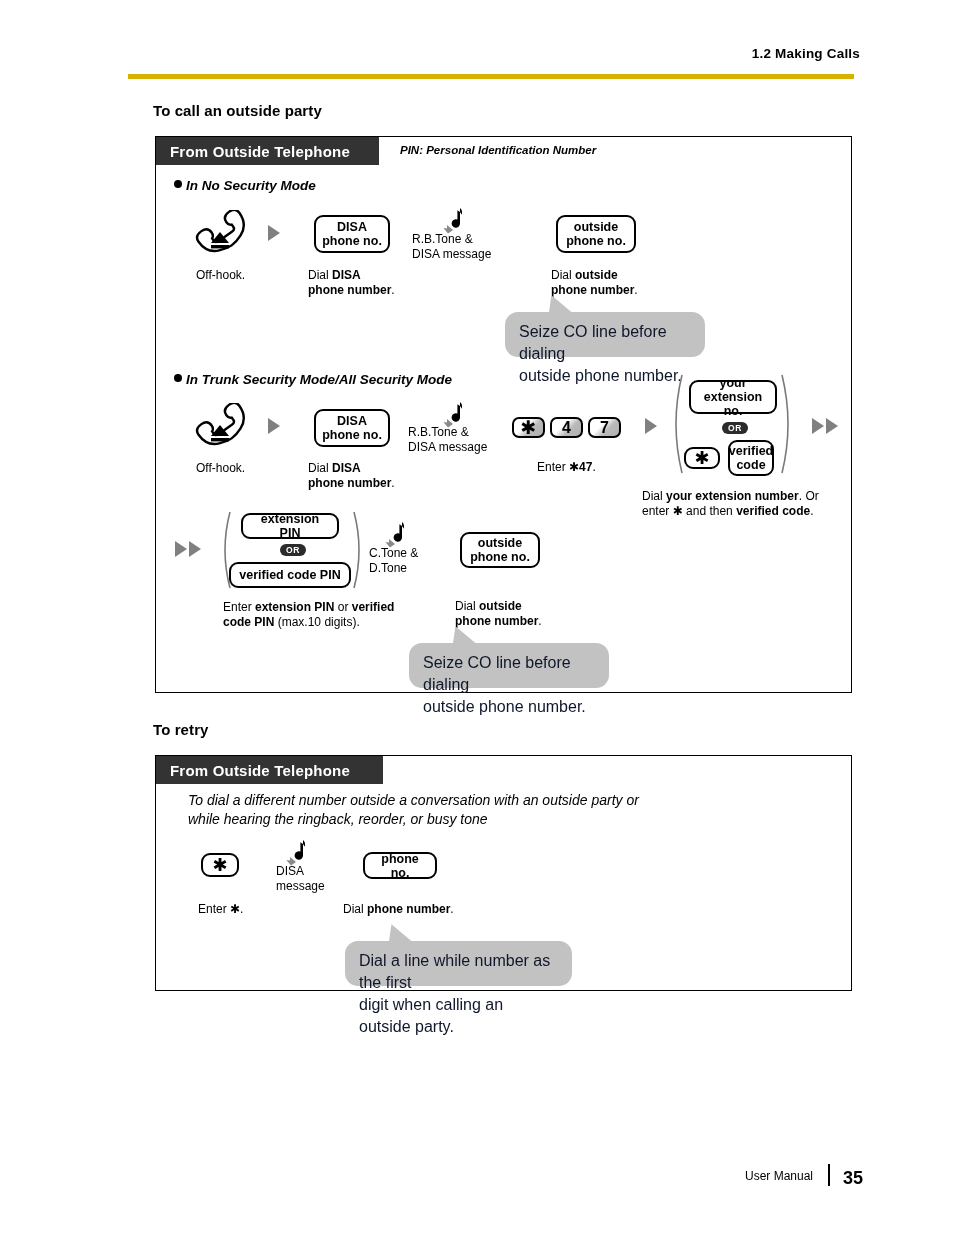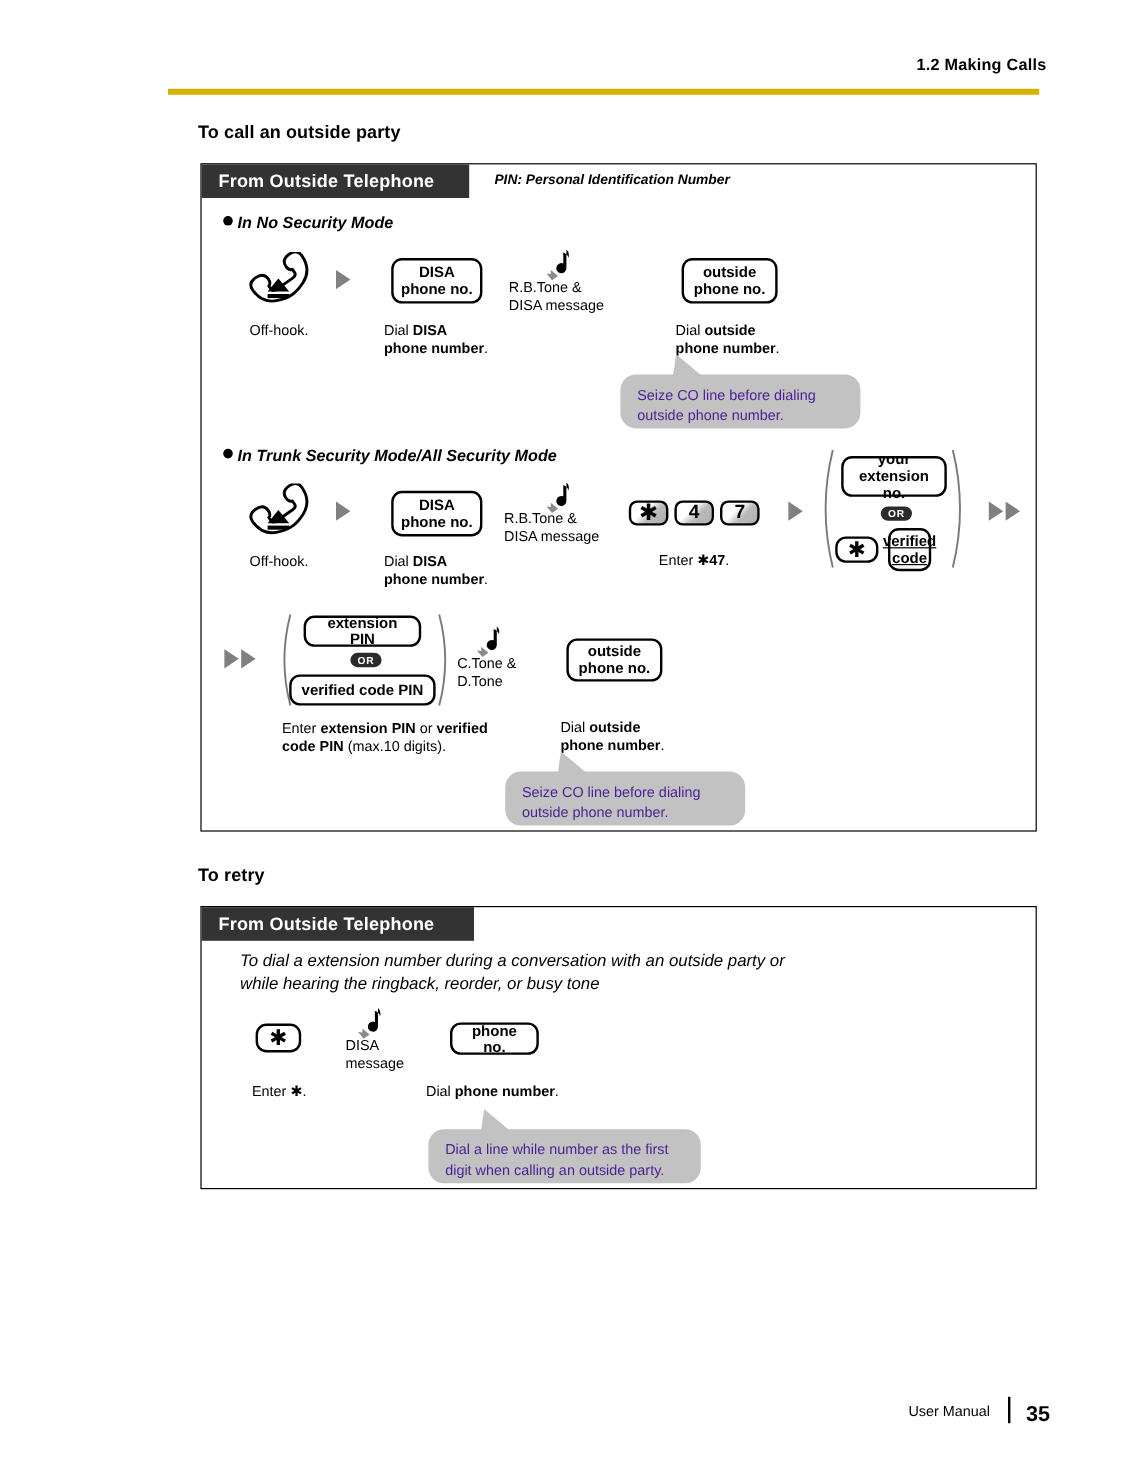--- a/index.html
+++ b/index.html
@@ -1,21 +1,21 @@
 <!DOCTYPE html>
 <html><head>
 <meta charset="utf-8">
 <style>
   html,body{margin:0;padding:0;}
   body{
     width:954px;height:1235px;background:#ffffff;
     font-family:"Liberation Sans","DejaVu Sans",sans-serif;
     color:#000;position:relative;overflow:hidden;
   }
-  .page{position:absolute;inset:0;margin-left:12px;}
+  .page{position:absolute;inset:0;}
 
   
   .hdr-title{
     position:absolute;left:0;top:46px;width:860px;text-align:right;
     font-size:13.5px;font-weight:bold;letter-spacing:.2px;
   }
   .hdr-rule{
     position:absolute;left:128px;top:74px;width:726px;height:5px;
     background:#d6b100;
   }
@@ -79,21 +79,21 @@
   .dtri{position:absolute;display:flex;gap:2px;}
   .dtri i{
     width:0;height:0;display:block;
     border-top:8px solid transparent;border-bottom:8px solid transparent;
     border-left:12px solid #808080;
   }
 
   
   .bubble{
     position:absolute;background:#c2c2c2;border-radius:13px;
-    font-size:12px;line-height:1.38;color:#4c1d95;
+    font-size:16px;line-height:1.38;color:#0f172a;
     padding:9px 14px;box-sizing:border-box;
   }
   .bubble .tail{
     position:absolute;width:0;height:0;
     border-left:9px solid transparent;border-right:16px solid transparent;
     border-bottom:22px solid #c2c2c2;
   }
 
   
   .orpill{
@@ -236,30 +236,33 @@
       <path d="M114 3 q12 49 0 98" fill="none" stroke="#7a7a7a" stroke-width="1.6"></path>
     </svg>
   </div>
 
   <div class="kbox" style="left:689px;top:380px;width:88px;height:34px;">
     <span>your</span>
     <span>extension no.</span>
   </div>
   <div class="orpill" style="left:722px;top:422px;">OR</div>
   <div class="starkey" style="left:684px;top:447px;width:36px;height:22px;">✱</div>
-  <div class="kbox" style="left:728px;top:440px;width:36px;height:36px;text-decoration:underline;">
+  <div class="kbox" style="left:728px;top:440px;width:46px;height:36px;">
     <span>verified</span>
     <span>code</span>
   </div>
 
   <div class="dtri" style="left:812px;top:418px;">
       <i></i>
       <i></i>
     </div>
 
+  <div class="cap" style="left:642px;top:489px;width:200px;">
+    <span>Dial </span><b>your extension number</b><span>. Or enter </span><b>✱</b><span> and then </span><b>verified code</b><span>.</span>
+  </div>
 
   <div class="dtri" style="left:175px;top:541px;">
       <i></i>
       <i></i>
     </div>
 
   <div class="paren" style="left:218px;top:509px;">
     <svg width="148" height="82" viewBox="0 0 148 82">
       <path d="M12 3 q-10 38 0 76" fill="none" stroke="#7a7a7a" stroke-width="1.6"></path>
       <path d="M136 3 q10 38 0 76" fill="none" stroke="#7a7a7a" stroke-width="1.6"></path>
@@ -299,21 +302,21 @@
     <span>Seize CO line before dialing</span><br>
     <span>outside phone number.</span>
   </div>
 
   <div class="sec-h" style="left:153px;top:721px;">To retry</div>
 
   <div class="panel" style="left:155px;top:755px;width:697px;height:236px;"></div>
   <div class="panel-tab" style="left:156px;top:756px;width:227px;height:28px;">From Outside Telephone</div>
 
   <div class="intro" style="left:188px;top:791px;width:620px;">
-    <span>To dial a extension number during a conversation with an outside party or</span><br>
+    <span>To dial a different number outside a conversation with an outside party or</span><br>
     <span>while hearing the ringback, reorder, or busy tone</span>
   </div>
 
   <div class="starkey" style="left:201px;top:853px;width:38px;height:24px;">✱</div>
   <div class="cap" style="left:198px;top:902px;">
     <span>Enter </span><b>✱</b><span>.</span>
   </div>
 
   <div style="position:absolute;left:283px;top:836px;width:34px;height:34px;">
     <svg width="34" height="34" viewBox="0 0 34 34">

